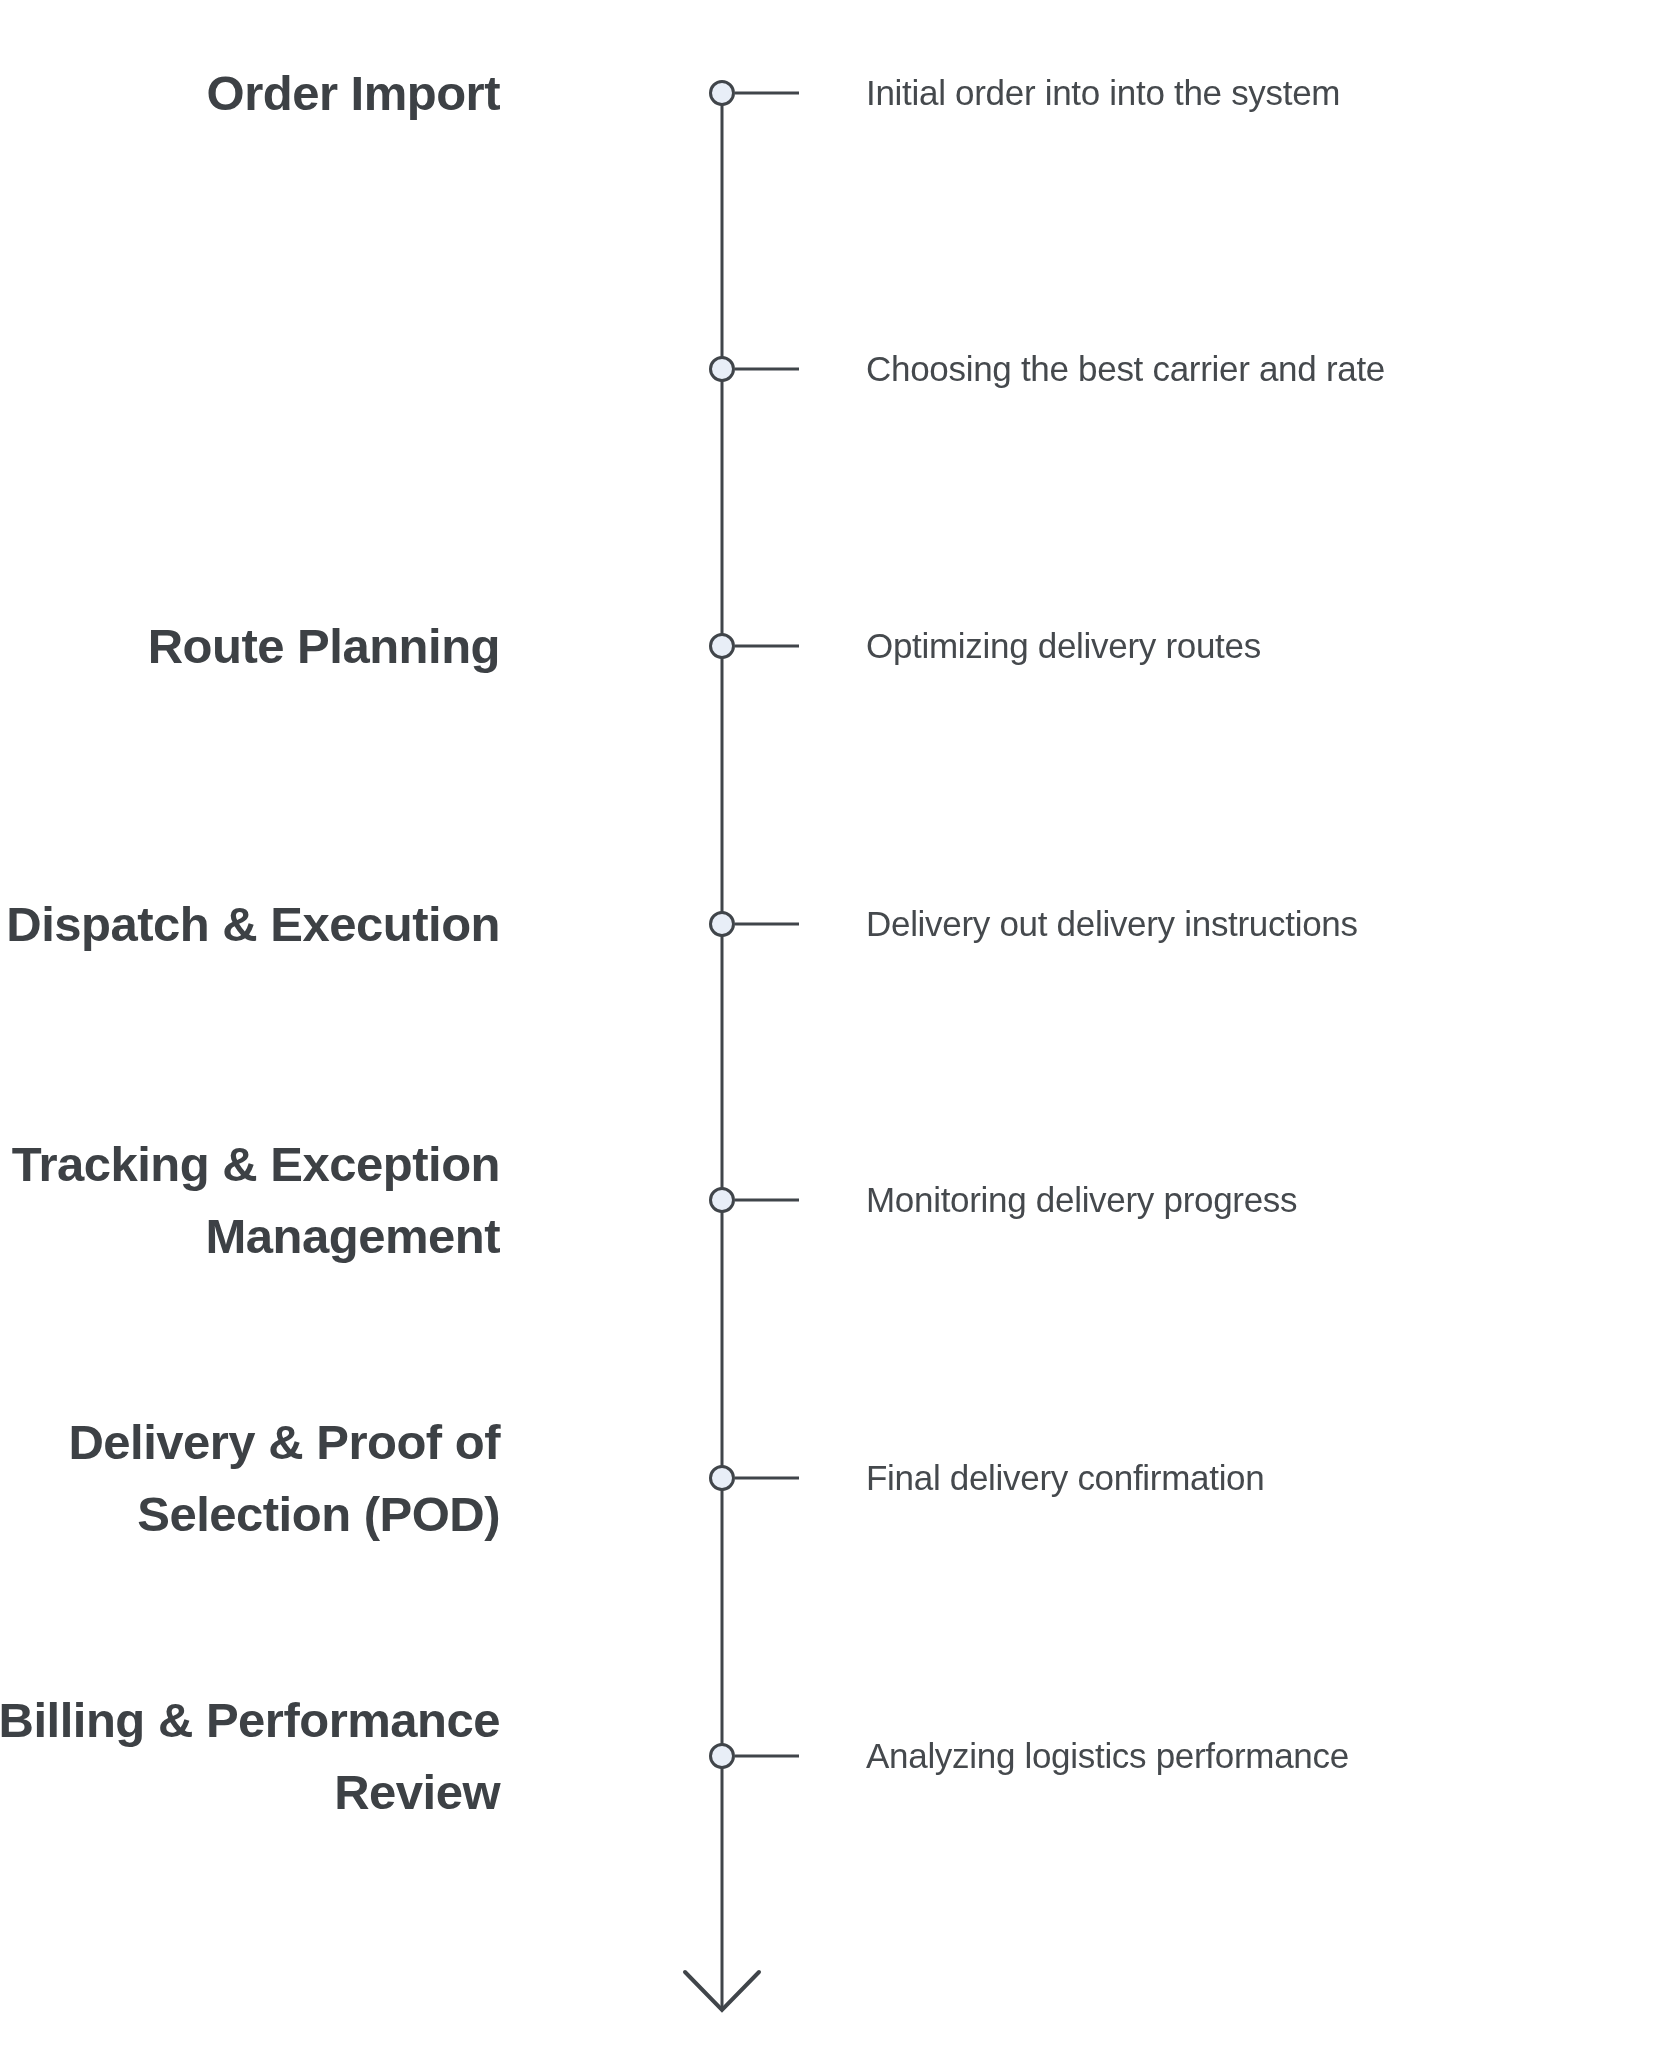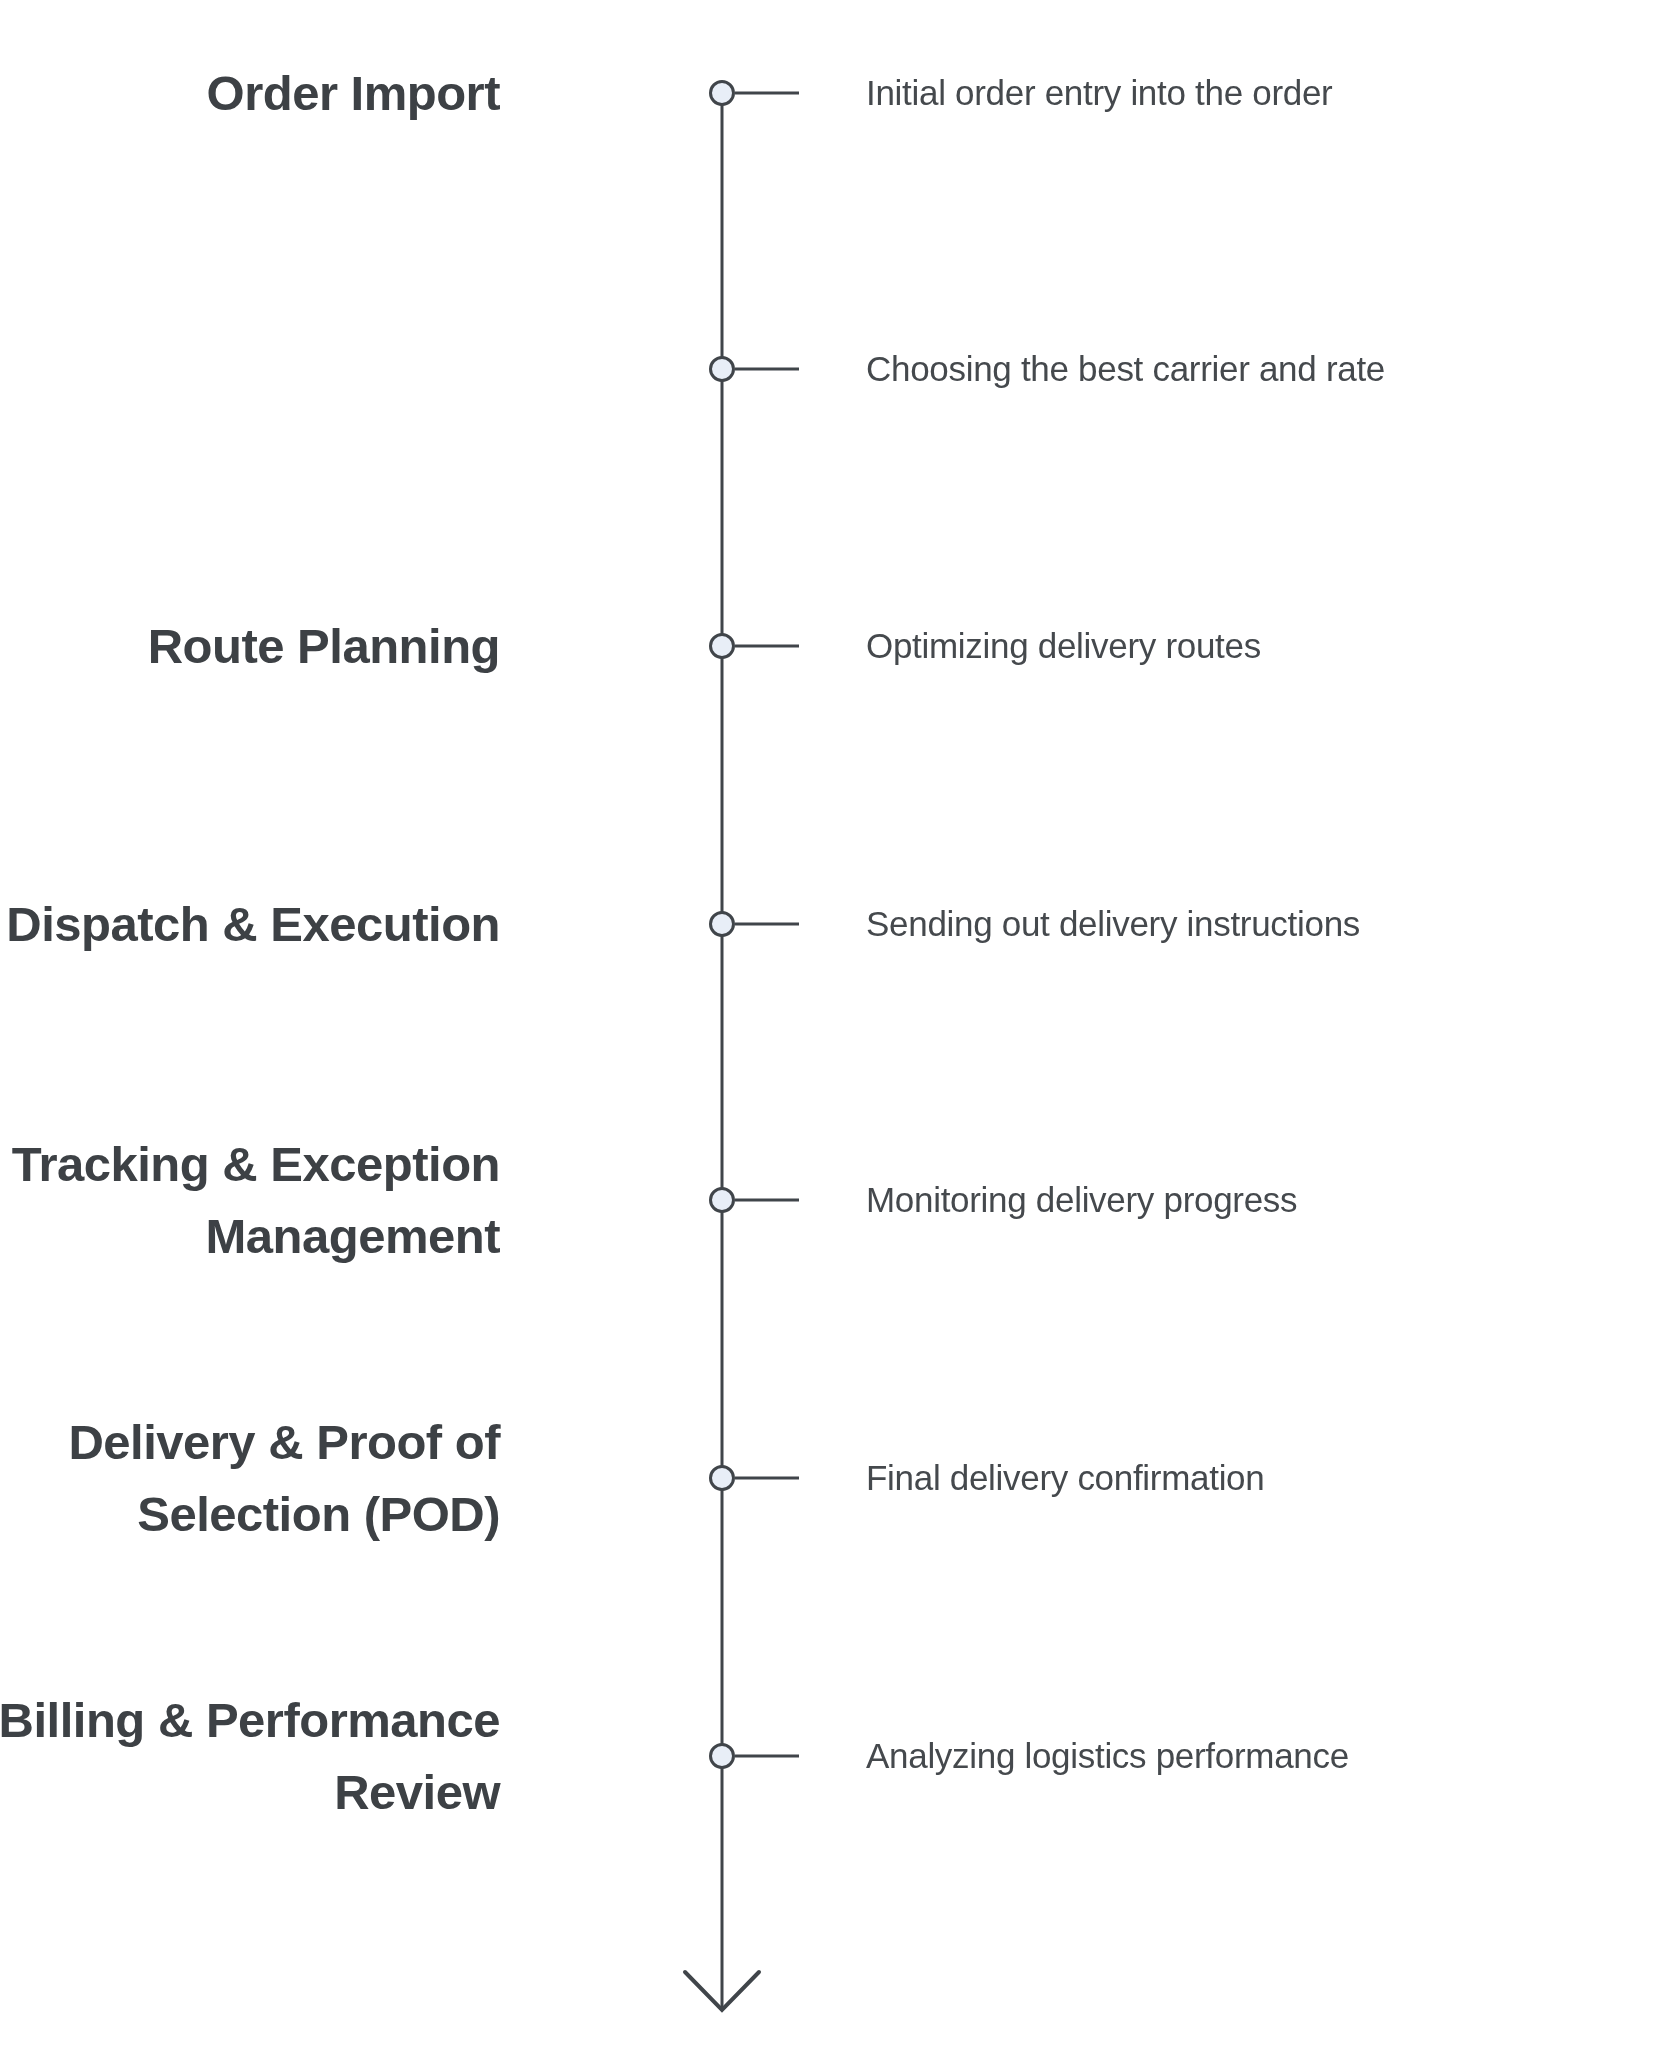--- a/index.html
+++ b/index.html
@@ -92,41 +92,41 @@
     <circle class="node" cx="722" cy="924" r="11.5"></circle>
     <circle class="node" cx="722" cy="1200" r="11.5"></circle>
     <circle class="node" cx="722" cy="1478" r="11.5"></circle>
     <circle class="node" cx="722" cy="1756" r="11.5"></circle>
   </svg>
 
   <div class="row" style="top:93px">
     <div class="step-title">
       <span class="tline">Order Import</span>
     </div>
-    <div class="step-desc">Initial order entry into the order</div>
+    <div class="step-desc">Initial order into into the system</div>
   </div>
 
   <div class="row" style="top:369px">
     <div class="step-title">
     </div>
     <div class="step-desc">Choosing the best carrier and rate</div>
   </div>
 
   <div class="row" style="top:646px">
     <div class="step-title">
       <span class="tline">Route Planning</span>
     </div>
     <div class="step-desc">Optimizing delivery routes</div>
   </div>
 
   <div class="row" style="top:924px">
     <div class="step-title">
       <span class="tline">Dispatch &amp; Execution</span>
     </div>
-    <div class="step-desc">Sending out delivery instructions</div>
+    <div class="step-desc">Delivery out delivery instructions</div>
   </div>
 
   <div class="row" style="top:1200px">
     <div class="step-title">
       <span class="tline">Tracking &amp; Exception</span>
       <span class="tline">Management</span>
     </div>
     <div class="step-desc">Monitoring delivery progress</div>
   </div>
 

